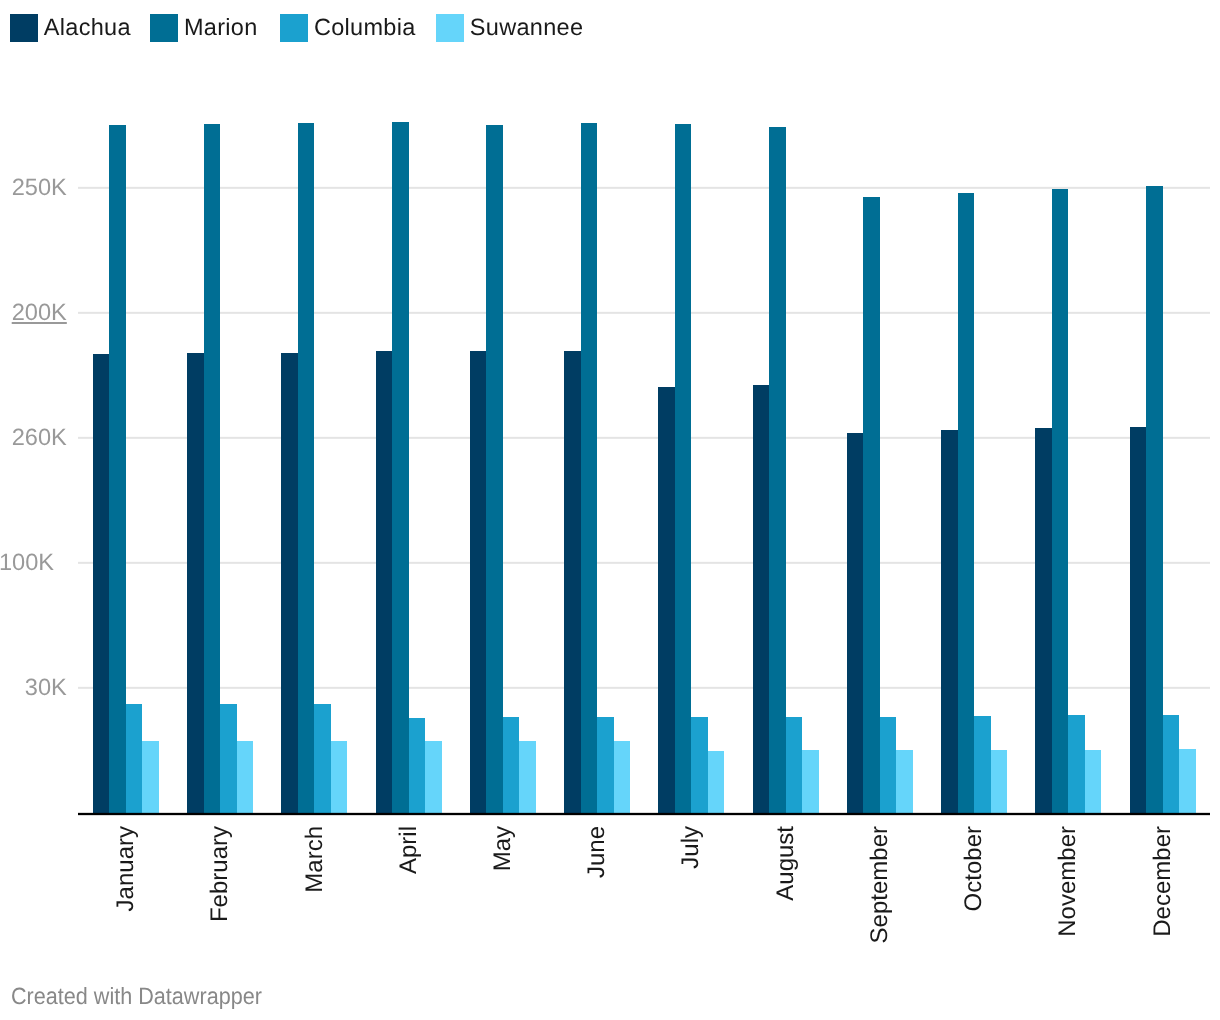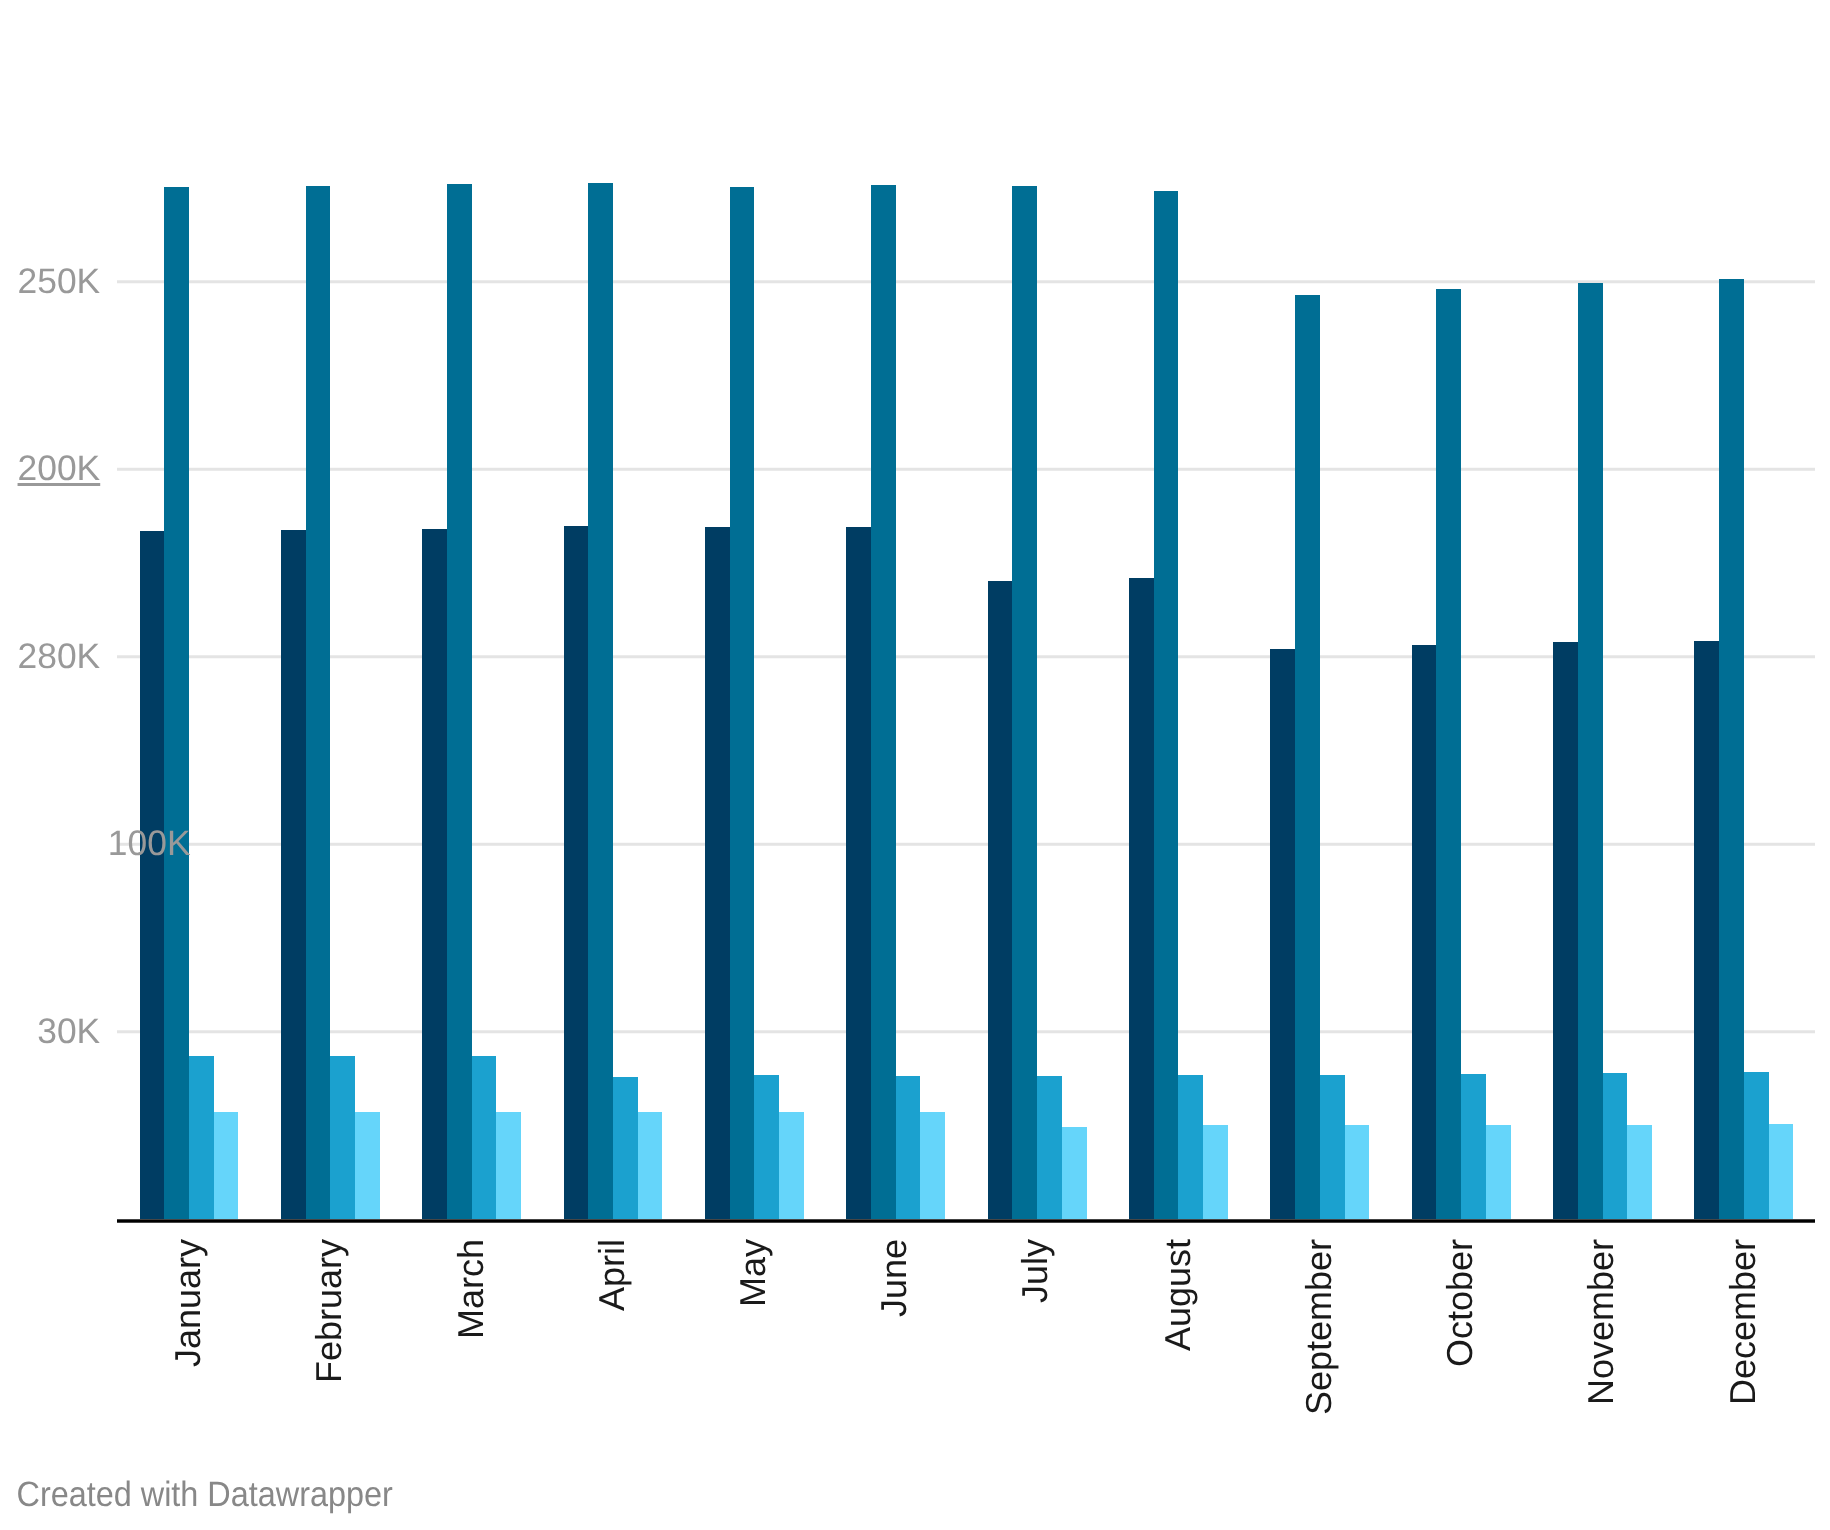--- a/index.html
+++ b/index.html
@@ -31,20 +31,38 @@
 
   
   .footer { position:absolute; left:10.6px; top:982.7px; font-size:23.5px; color:#888888; white-space:nowrap;
             transform:scaleX(0.919); transform-origin:0 0; }
 </style>
 </head>
 <body>
 
 <div id="root">
 
+  <div class="legend" id="legend">
+      <div class="legend-item" style="left: 10px;">
+        <span class="legend-swatch" style="background: rgb(0, 61, 99);"></span>
+        <span class="legend-label">Alachua</span>
+      </div>
+      <div class="legend-item" style="left: 150.1px;">
+        <span class="legend-swatch" style="background: rgb(0, 110, 148);"></span>
+        <span class="legend-label">Marion</span>
+      </div>
+      <div class="legend-item" style="left: 280.1px;">
+        <span class="legend-swatch" style="background: rgb(27, 161, 207);"></span>
+        <span class="legend-label">Columbia</span>
+      </div>
+      <div class="legend-item" style="left: 436px;">
+        <span class="legend-swatch" style="background: rgb(101, 213, 250);"></span>
+        <span class="legend-label">Suwannee</span>
+      </div>
+    </div>
 
   <svg class="chart" id="chart-svg" width="1220" height="1020">
       <g>
         <rect x="78" y="686.85" width="1132.00" height="2" fill="#e4e4e4"></rect>
         <rect x="78" y="561.85" width="1132.00" height="2" fill="#e4e4e4"></rect>
         <rect x="78" y="436.85" width="1132.00" height="2" fill="#e4e4e4"></rect>
         <rect x="78" y="311.85" width="1132.00" height="2" fill="#e4e4e4"></rect>
         <rect x="78" y="186.85" width="1132.00" height="2" fill="#e4e4e4"></rect>
       </g>
       <g>
@@ -120,22 +138,22 @@
           <rect x="1162.60" y="714.85" width="16.48" height="98.00" fill="#1ba1cf" shape-rendering="crispEdges"></rect>
           <rect x="1179.08" y="749.10" width="16.48" height="63.75" fill="#65d5fa" shape-rendering="crispEdges"></rect>
         </g>
       </g>
       <rect x="78" y="812.85" width="1132.00" height="2.3" fill="#000000"></rect>
     </svg>
 
   <div id="ylabels">
       <div class="ytick-label" style="right: 1153.2px; top: 174.95px;">250K</div>
       <div class="ytick-label" style="right: 1153.2px; top: 299.95px; text-decoration: underline;">200K</div>
-      <div class="ytick-label" style="right: 1153.2px; top: 424.95px;">280K</div>
-      <div class="ytick-label" style="right: 1093px; top: 549.95px;">100K</div>
+      <div class="ytick-label" style="right: 1153.2px; top: 424.95px;">260K</div>
+      <div class="ytick-label" style="right: 1166px; top: 549.95px;">100K</div>
       <div class="ytick-label" style="right: 1153.2px; top: 674.95px;">30K</div>
     </div>
   <div id="xlabels">
       <div class="xtick-label" style="left: 114.05px; top: 826.2px;">January</div>
       <div class="xtick-label" style="left: 208.291px; top: 826.2px;">February</div>
       <div class="xtick-label" style="left: 302.533px; top: 826.2px;">March</div>
       <div class="xtick-label" style="left: 396.774px; top: 826.2px;">April</div>
       <div class="xtick-label" style="left: 491.015px; top: 826.2px;">May</div>
       <div class="xtick-label" style="left: 585.256px; top: 826.2px;">June</div>
       <div class="xtick-label" style="left: 679.498px; top: 826.2px;">July</div>

